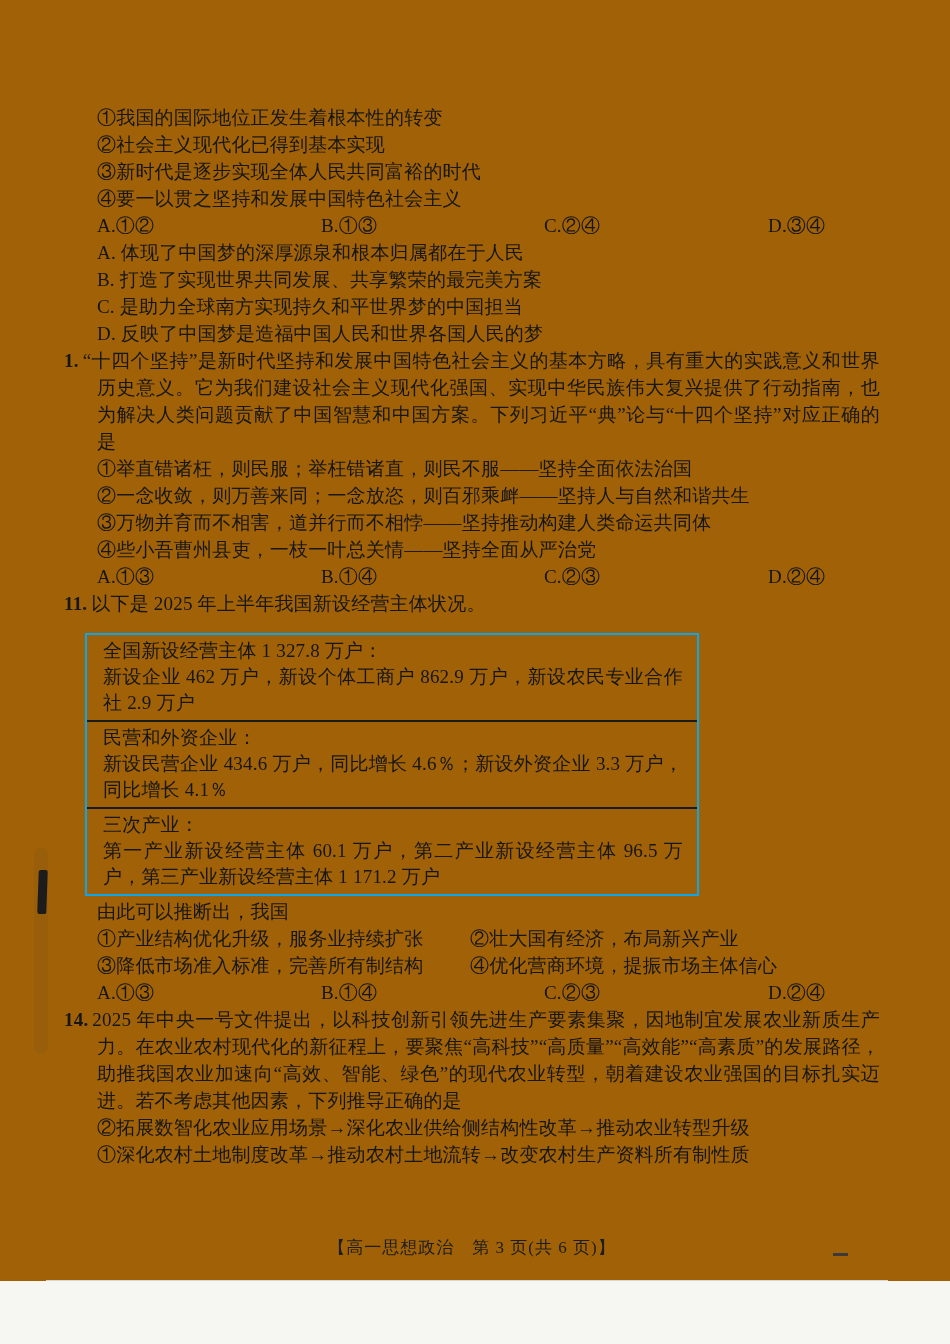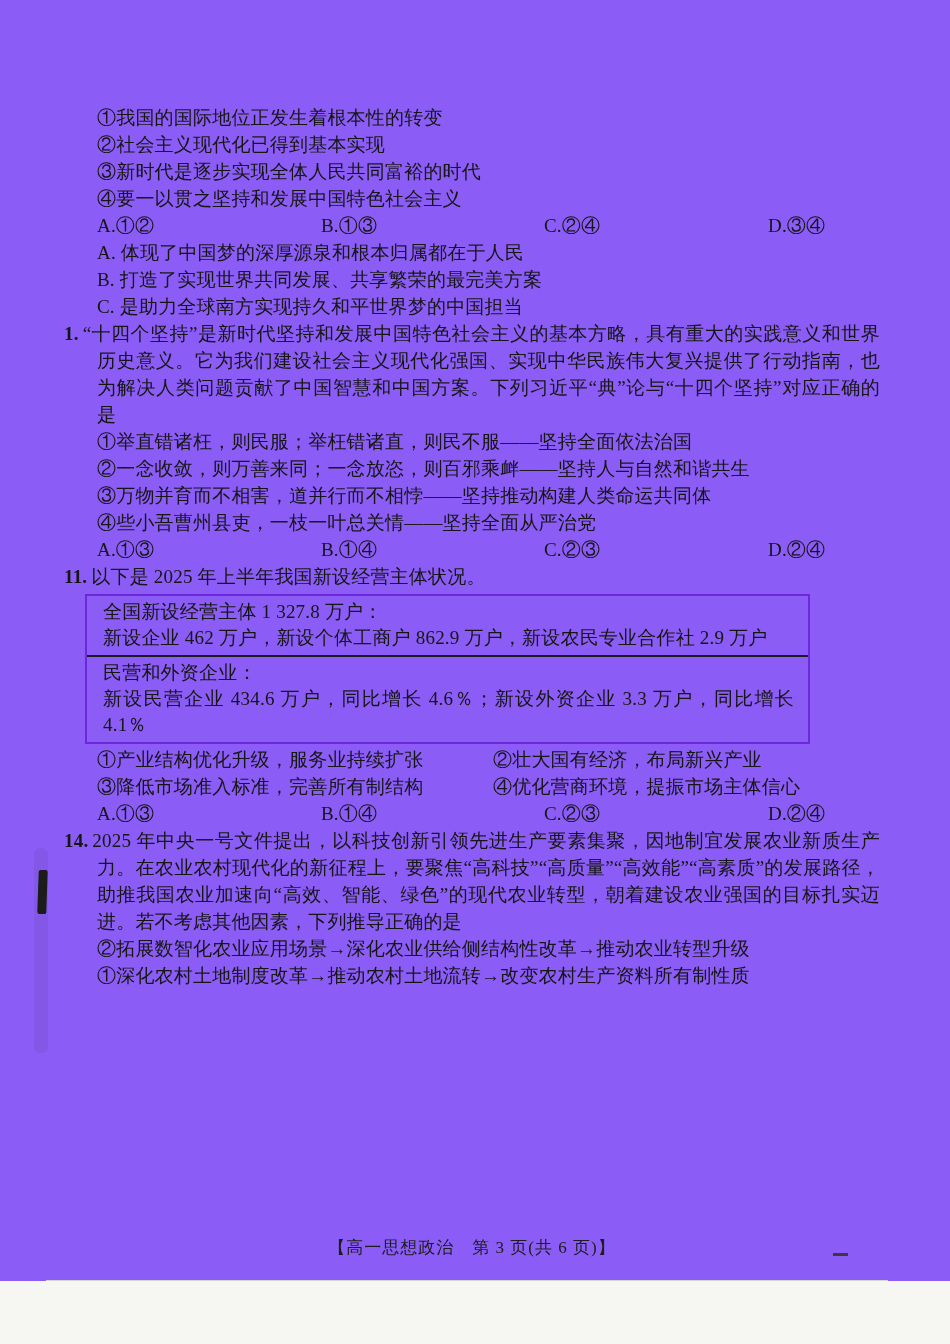--- a/index.html
+++ b/index.html
@@ -3,42 +3,42 @@
 <meta charset="utf-8">
 <style>
   html,body { margin:0; padding:0; }
   body {
     width:950px; height:1344px;
     background:#f2f2f0;
     font-family:"Liberation Serif","DejaVu Serif",serif;
   }
   .page {
     position:relative; width:950px; height:1344px;
-    background:#8b5cf6; color:#161616; overflow:hidden;
+    background:#a16207; color:#161616; overflow:hidden;
   }
   .content {
     position:absolute; left:72px; top:104px; width:808px;
     font-size:19px; line-height:27px; text-align:justify;
     letter-spacing:0.2px;
   }
   .para { padding-left:25px; text-indent:-25px; }
   .para.two { text-indent:-33px; }
   .qnum { font-weight:600; margin-right:4px; }
   .item, .optline, .concl { padding-left:25px; }
   .optrow { padding-left:25px; display:flex;gap:36px; }
   .optrow .opt:nth-child(1){ width:188px; }
   .optrow .opt:nth-child(2){ width:187px; }
   .optrow .opt:nth-child(3){ width:188px; }
   .optrow .opt:nth-child(4){ flex:1; }
-  .pair { padding-left:25px; display:flex;gap:23px; }
+  .pair { padding-left:25px; display:flex; }
   .pair .pitem:first-child { width:373px; }
   .pair .pitem:last-child { flex:1; }
   .box {
-    margin:4px 0 2px 13px; width:725px;
-    border:2px solid #6d28d9; box-sizing:border-box;
+    margin:16px 0 2px 13px; width:614px;
+    border:2px solid #0ea5e9; box-sizing:border-box;
     text-align:justify;
   }
   .brow {
     padding:3px 14px 4px 16px; line-height:26px; font-size:19px;
   }
   .brow + .brow { border-top:2px solid #1a1a1a; }
   .footer {
     position:absolute; left:0; top:1236px; width:944px;
     text-align:center; font-size:17px; color:#1d1d1d; letter-spacing:1px;
   }
@@ -79,20 +79,21 @@
         <span class="opt">B.①③</span>
         <span class="opt">C.②④</span>
         <span class="opt">D.③④</span>
       </div>
     </section>
 
     <section>
       <div class="optline">A. 体现了中国梦的深厚源泉和根本归属都在于人民</div>
       <div class="optline">B. 打造了实现世界共同发展、共享繁荣的最完美方案</div>
       <div class="optline">C. 是助力全球南方实现持久和平世界梦的中国担当</div>
+      <div class="optline">D. 反映了中国梦是造福中国人民和世界各国人民的梦</div>
     </section>
 
     <section>
       <div class="para two">
         <span class="qnum">1.</span><span>“十四个坚持”是新时代坚持和发展中国特色社会主义的基本方略，具有重大的实践意义和世界历史意义。它为我们建设社会主义现代化强国、实现中华民族伟大复兴提供了行动指南，也为解决人类问题贡献了中国智慧和中国方案。下列习近平“典”论与“十四个坚持”对应正确的是</span>
       </div>
       <div class="item">①举直错诸枉，则民服；举枉错诸直，则民不服——坚持全面依法治国</div>
       <div class="item">②一念收敛，则万善来同；一念放恣，则百邪乘衅——坚持人与自然和谐共生</div>
       <div class="item">③万物并育而不相害，道并行而不相悖——坚持推动构建人类命运共同体</div>
       <div class="item">④些小吾曹州县吏，一枝一叶总关情——坚持全面从严治党</div>
@@ -110,21 +111,26 @@
       </div>
       <div class="box">
         <div class="brow">
           <div>全国新设经营主体 1 327.8 万户：</div>
           <div>新设企业 462 万户，新设个体工商户 862.9 万户，新设农民专业合作社 2.9 万户</div>
         </div>
         <div class="brow">
           <div>民营和外资企业：</div>
           <div>新设民营企业 434.6 万户，同比增长 4.6％；新设外资企业 3.3 万户，同比增长 4.1％</div>
         </div>
+        <div class="brow">
+          <div>三次产业：</div>
+          <div>第一产业新设经营主体 60.1 万户，第二产业新设经营主体 96.5 万户，第三产业新设经营主体 1 171.2 万户</div>
+        </div>
       </div>
+      <div class="concl">由此可以推断出，我国</div>
       <div class="pair">
         <span class="pitem">①产业结构优化升级，服务业持续扩张</span>
         <span class="pitem">②壮大国有经济，布局新兴产业</span>
       </div>
       <div class="pair">
         <span class="pitem">③降低市场准入标准，完善所有制结构</span>
         <span class="pitem">④优化营商环境，提振市场主体信心</span>
       </div>
       <div class="optrow">
         <span class="opt">A.①③</span>

